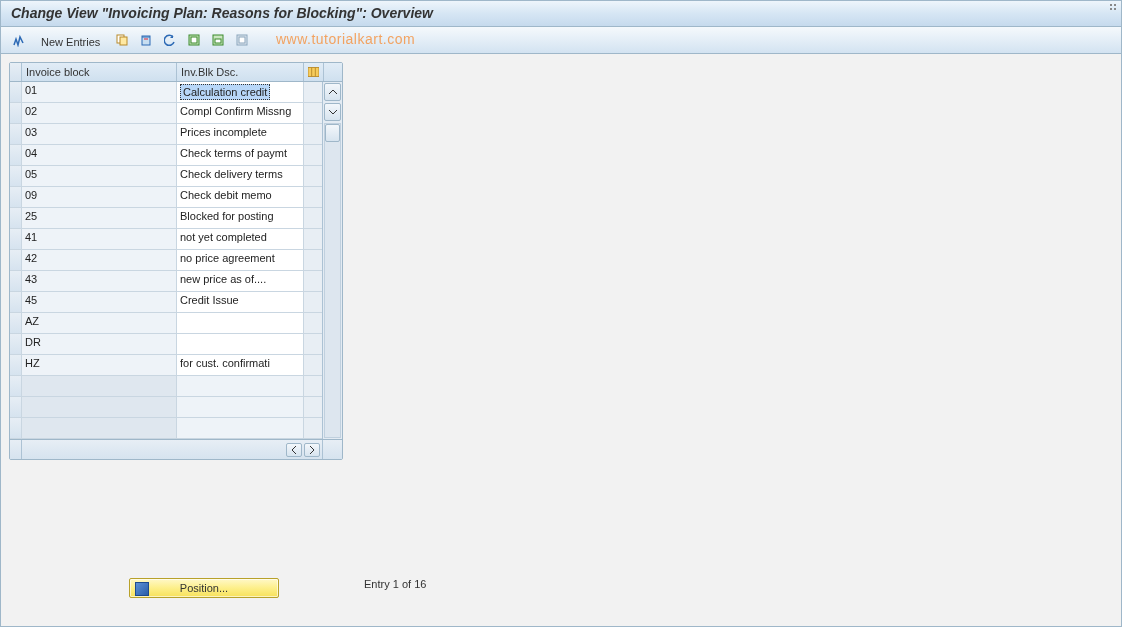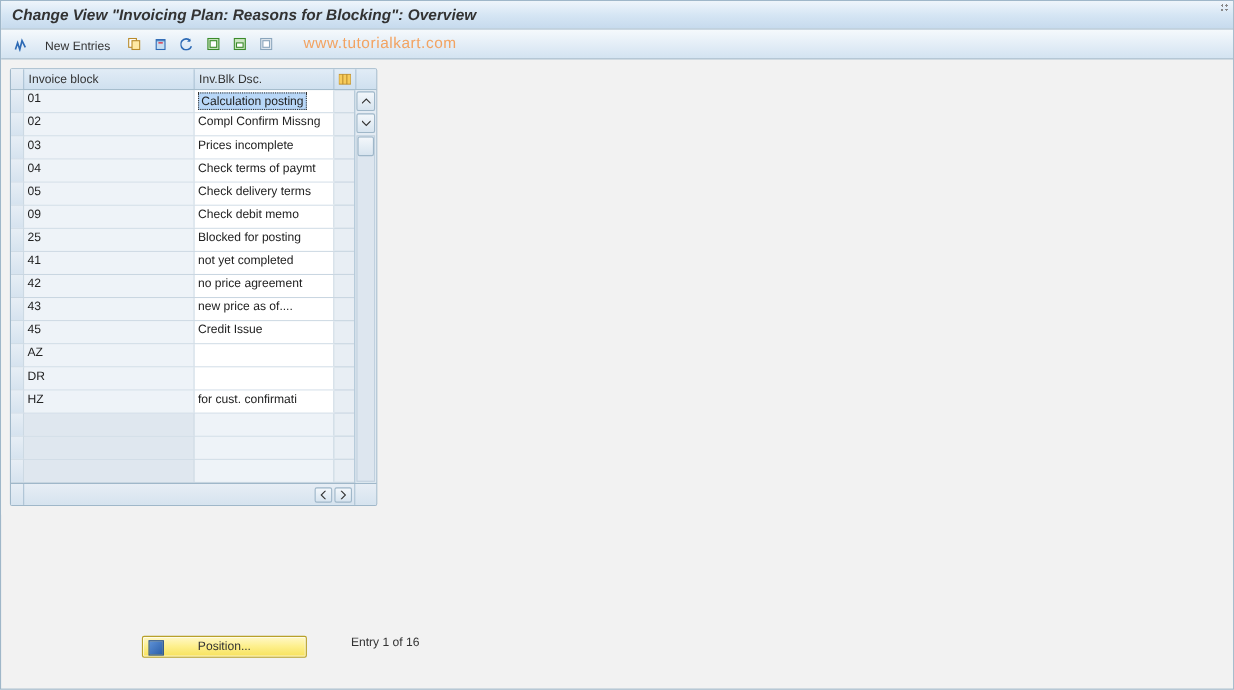--- a/index.html
+++ b/index.html
@@ -182,21 +182,21 @@
   }
   .position-btn::before{
     content:"";
     position:absolute;
     left:5px; top:3px;
     width:12px; height:12px;
     background:linear-gradient(135deg,#5c90d6,#2b5ea8);
     border:1px solid #1e4b8e;
   }
   .entry-text {
-    margin-left:40px;
+    margin-left:85px;
     font-size:11px;
     color:#333;
   }
   svg { display:block; }
 </style>
 </head>
 <body>
 
 <div class="title-bar">
   <span>Change View "Invoicing Plan: Reasons for Blocking": Overview</span>
@@ -267,21 +267,21 @@
       </div>
     </div>
     <div class="grid-body">
       <div class="rows" id="rows">
           <div class="row">
             <div class="cell c-sel"></div>
             <div class="cell c1">
               <span>01</span>
             </div>
             <div class="cell c2 selected">
-              <span>Calculation posting</span>
+              <span>Calculation credit</span>
             </div>
           </div>
           <div class="row">
             <div class="cell c-sel"></div>
             <div class="cell c1">
               <span>02</span>
             </div>
             <div class="cell c2">
               <span>Compl Confirm Missng</span>
             </div>

